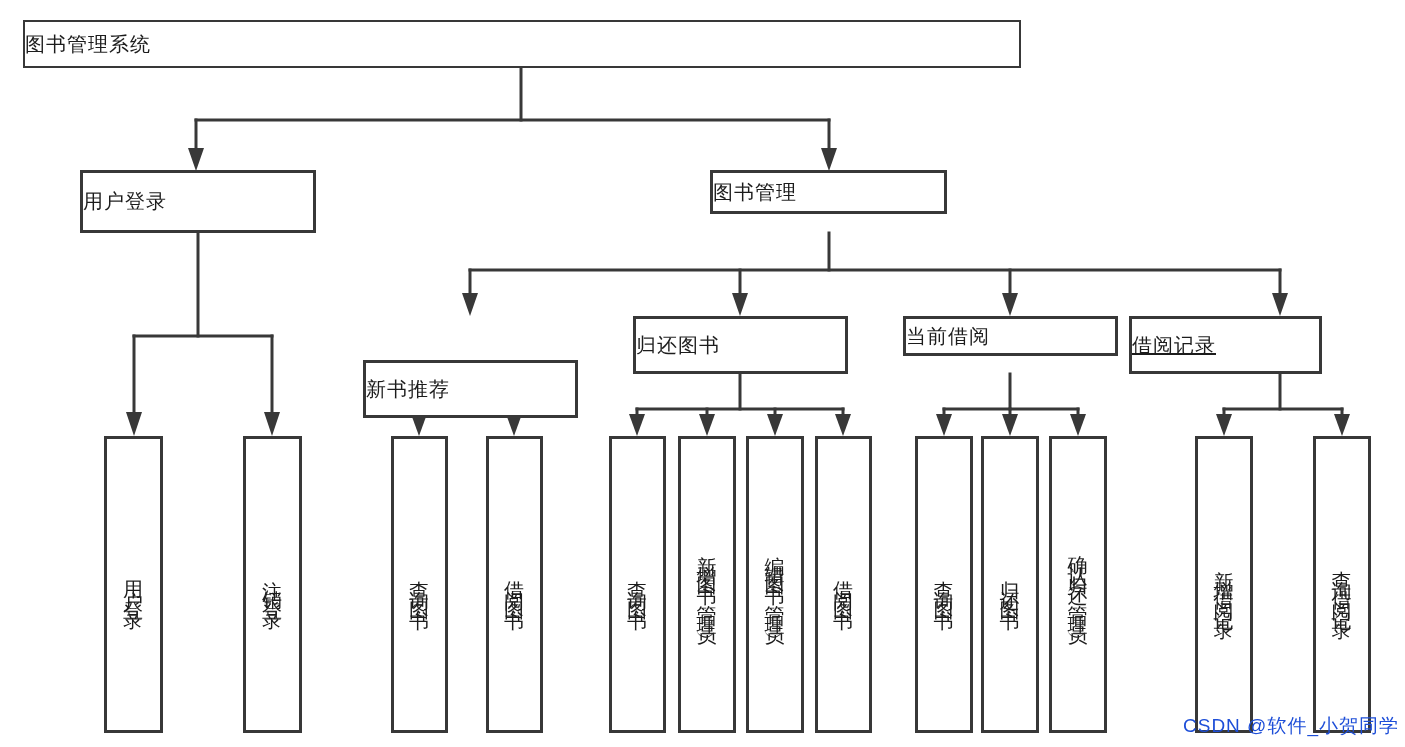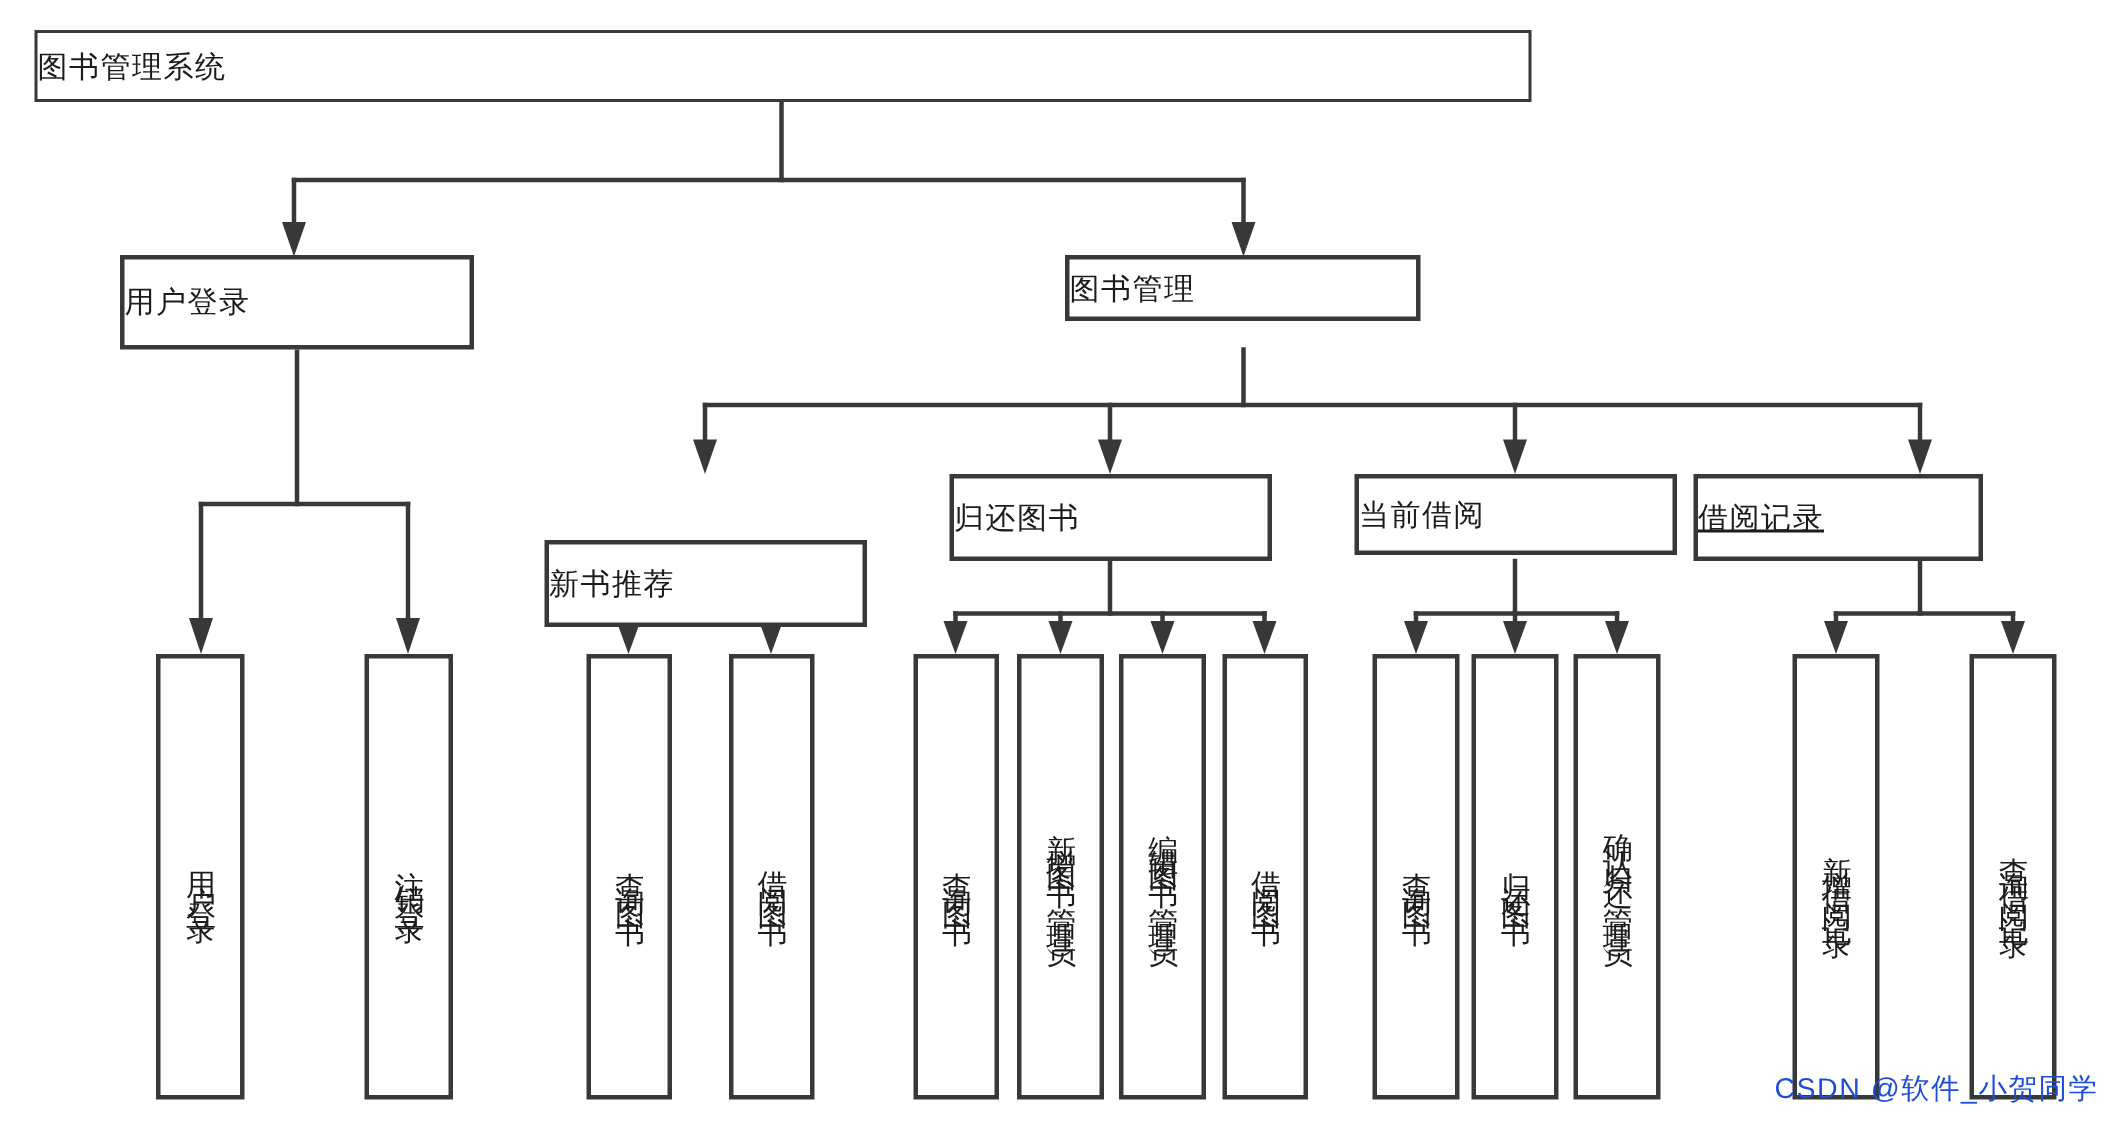--- a/index.html
+++ b/index.html
@@ -138,21 +138,21 @@
   <div class="node" style="left:710px; top:170px; width:237px; height:44px;">
     <span>图书管理</span>
   </div>
 
   <div class="node" style="left:363px; top:316px; width:215px; height:58px;margin-top:44px;">
     <span>新书推荐</span>
   </div>
   <div class="node" style="left:633px; top:316px; width:215px; height:58px;">
     <span>归还图书</span>
   </div>
-  <div class="node" style="left:903px; top:316px; width:215px; height:54px;">
+  <div class="node" style="left:903px; top:316px; width:215px; height:40px;">
     <span>当前借阅</span>
   </div>
   <div class="node" style="left:1129px; top:316px; width:193px; height:58px;text-decoration:underline;">
     <span>借阅记录</span>
   </div>
 
   <div class="leaf" style="left:104px; width:59px;">
     <span class="vtext">用户登录</span>
   </div>
   <div class="leaf" style="left:243px; width:59px;">

